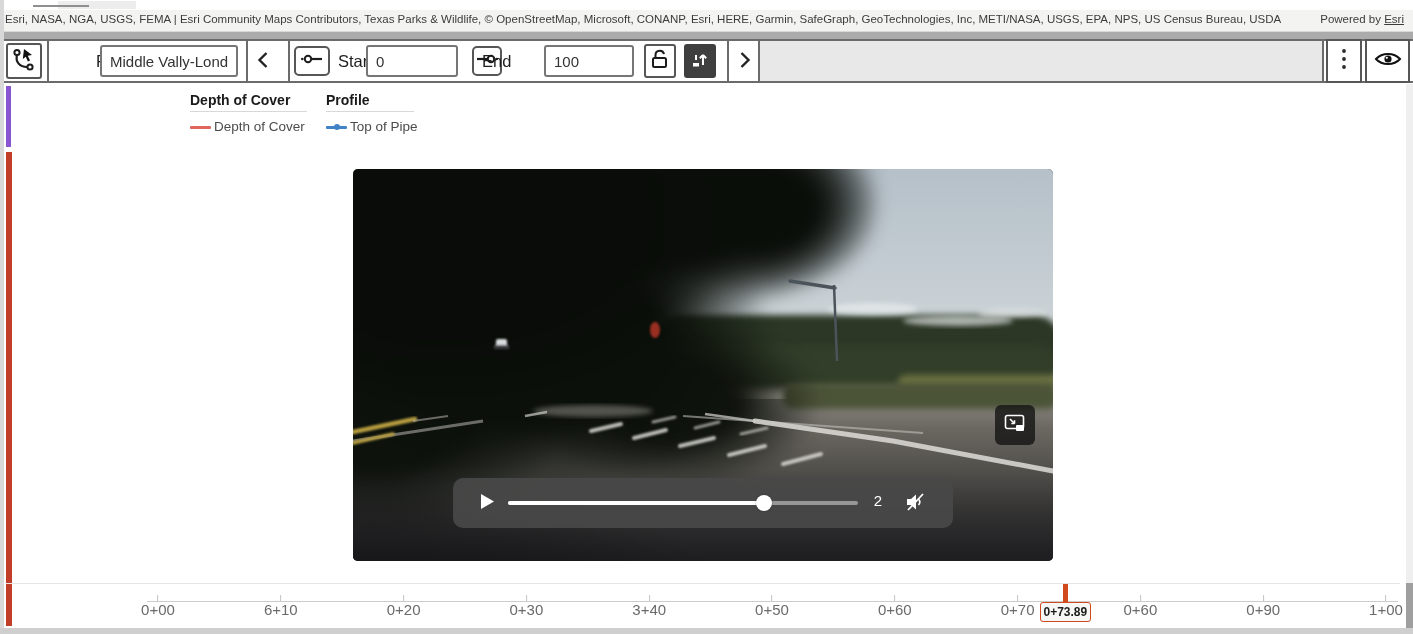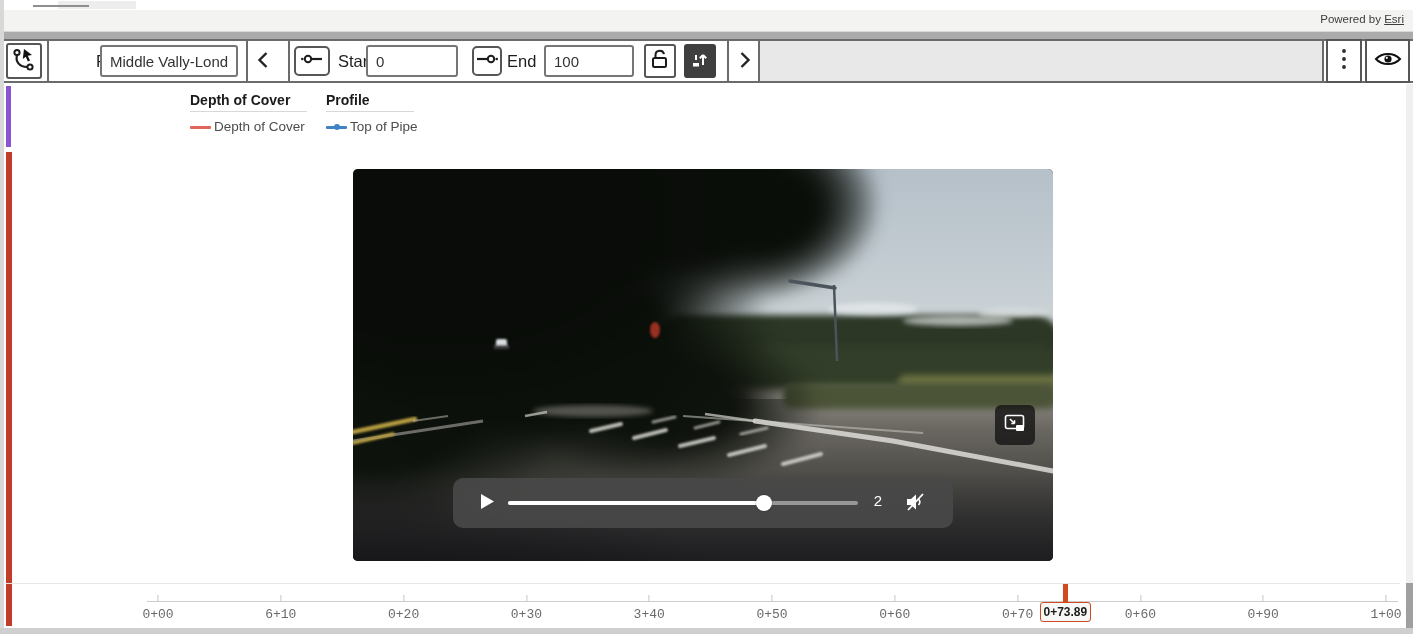--- a/index.html
+++ b/index.html
@@ -70,38 +70,39 @@
   .slider-fill{left:55px;top:23px;height:4px;background:#ffffff;border-radius:2px;}
   .slider-thumb{top:17px;width:16px;height:16px;border-radius:50%;background:#ffffff;cursor:pointer;box-shadow:0 0 2px rgba(0,0,0,.4);}
   .rate{left:412px;top:14px;width:26px;text-align:center;font-size:15px;color:#fff;}
   .mute-btn{left:448px;top:13px;width:28px;height:24px;display:flex;align-items:center;justify-content:center;cursor:pointer;background:transparent;border:none;}
 
   
   .chart-baseline{left:6px;top:583px;width:1394px;height:1px;background:#e6e6e6;}
   .axis-line{left:147px;top:601px;width:1251px;height:1px;background:#cccccc;}
   .tick{position:absolute;top:595px;transform:translateX(-50%);text-align:center;}
   .tickmark{display:block;width:1px;height:6px;background:#c4c4c4;margin:0 auto;}
-  .ticklabel{display:block;margin-top:6px;font-size:13px;color:#6a6a6a;white-space:nowrap;font-family:Liberation Mono, monospace;}
+  .ticklabel{display:block;font-size:15px;color:#6a6a6a;white-space:nowrap;}
   .marker-line{top:584px;width:5px;height:18px;background:#d04a1e;}
   .marker-box{top:602px;width:51px;height:20px;box-sizing:border-box;border:1.5px solid #d04a1e;border-radius:3px;background:#f7f7f5;
     font-size:12px;font-weight:bold;color:#1c1c1c;display:flex;align-items:center;justify-content:center;}
 
   
   .scroll-track{left:1406px;top:84px;width:7px;height:544px;background:#efefef;}
   .scroll-thumb{left:1406px;top:583px;width:7px;height:45px;background:#9f9f9f;cursor:pointer;}
 </style>
 </head>
 <body>
 
 <div id="root">
 
   <div class="abs remnant-box"></div>
   <div class="abs remnant-underline"></div>
 
   <div class="abs attribution">
+    <span class="abs attr-text">Esri, NASA, NGA, USGS, FEMA | Esri Community Maps Contributors, Texas Parks &amp; Wildlife, © OpenStreetMap, Microsoft, CONANP, Esri, HERE, Garmin, SafeGraph, GeoTechnologies, Inc, METI/NASA, USGS, EPA, NPS, US Census Bureau, USDA</span>
     <span class="abs powered">
       <span>Powered by </span><a href="#">Esri</a>
     </span>
   </div>
   <div class="abs gray-band"></div>
 
   <div class="abs toolbar"></div>
 
   <div class="abs tb-btn" style="left:6px;top:43px;width:36px;height:36px;">
     <span>
@@ -142,21 +143,21 @@
 
   <div class="abs tb-btn" style="left:472px;top:46px;width:30px;height:30px;border-radius:5px;">
     <span>
       <svg width="24" height="14" viewBox="0 0 24 14">
         <line x1="2" y1="7" x2="12.6" y2="7" stroke="#1c1c1c" stroke-width="2.2"></line>
         <circle cx="16" cy="7" r="3.2" fill="none" stroke="#1c1c1c" stroke-width="2"></circle>
         <circle cx="21.7" cy="7" r="1.3" fill="#1c1c1c"></circle>
       </svg>
     </span>
   </div>
-  <span class="abs tb-label" style="left:507px;top:41px;">End</span>
+  <span class="abs tb-label" style="left:482px;top:41px;">End</span>
   <input class="abs tb-input" style="left: 544px; top: 45px; width: 90px;" value="100">
 
   <div class="abs tb-btn" style="left:644px;top:44px;width:32px;height:34px;">
     <span>
       <svg width="22" height="24" viewBox="0 0 22 24">
         <rect x="4" y="11" width="13" height="9" rx="1.5" fill="none" stroke="#1c1c1c" stroke-width="2"></rect>
         <path d="M6.5,11 V7.6 A4.3,4.3 0 0 1 15,7.1" fill="none" stroke="#1c1c1c" stroke-width="2"></path>
       </svg>
     </span>
   </div>

